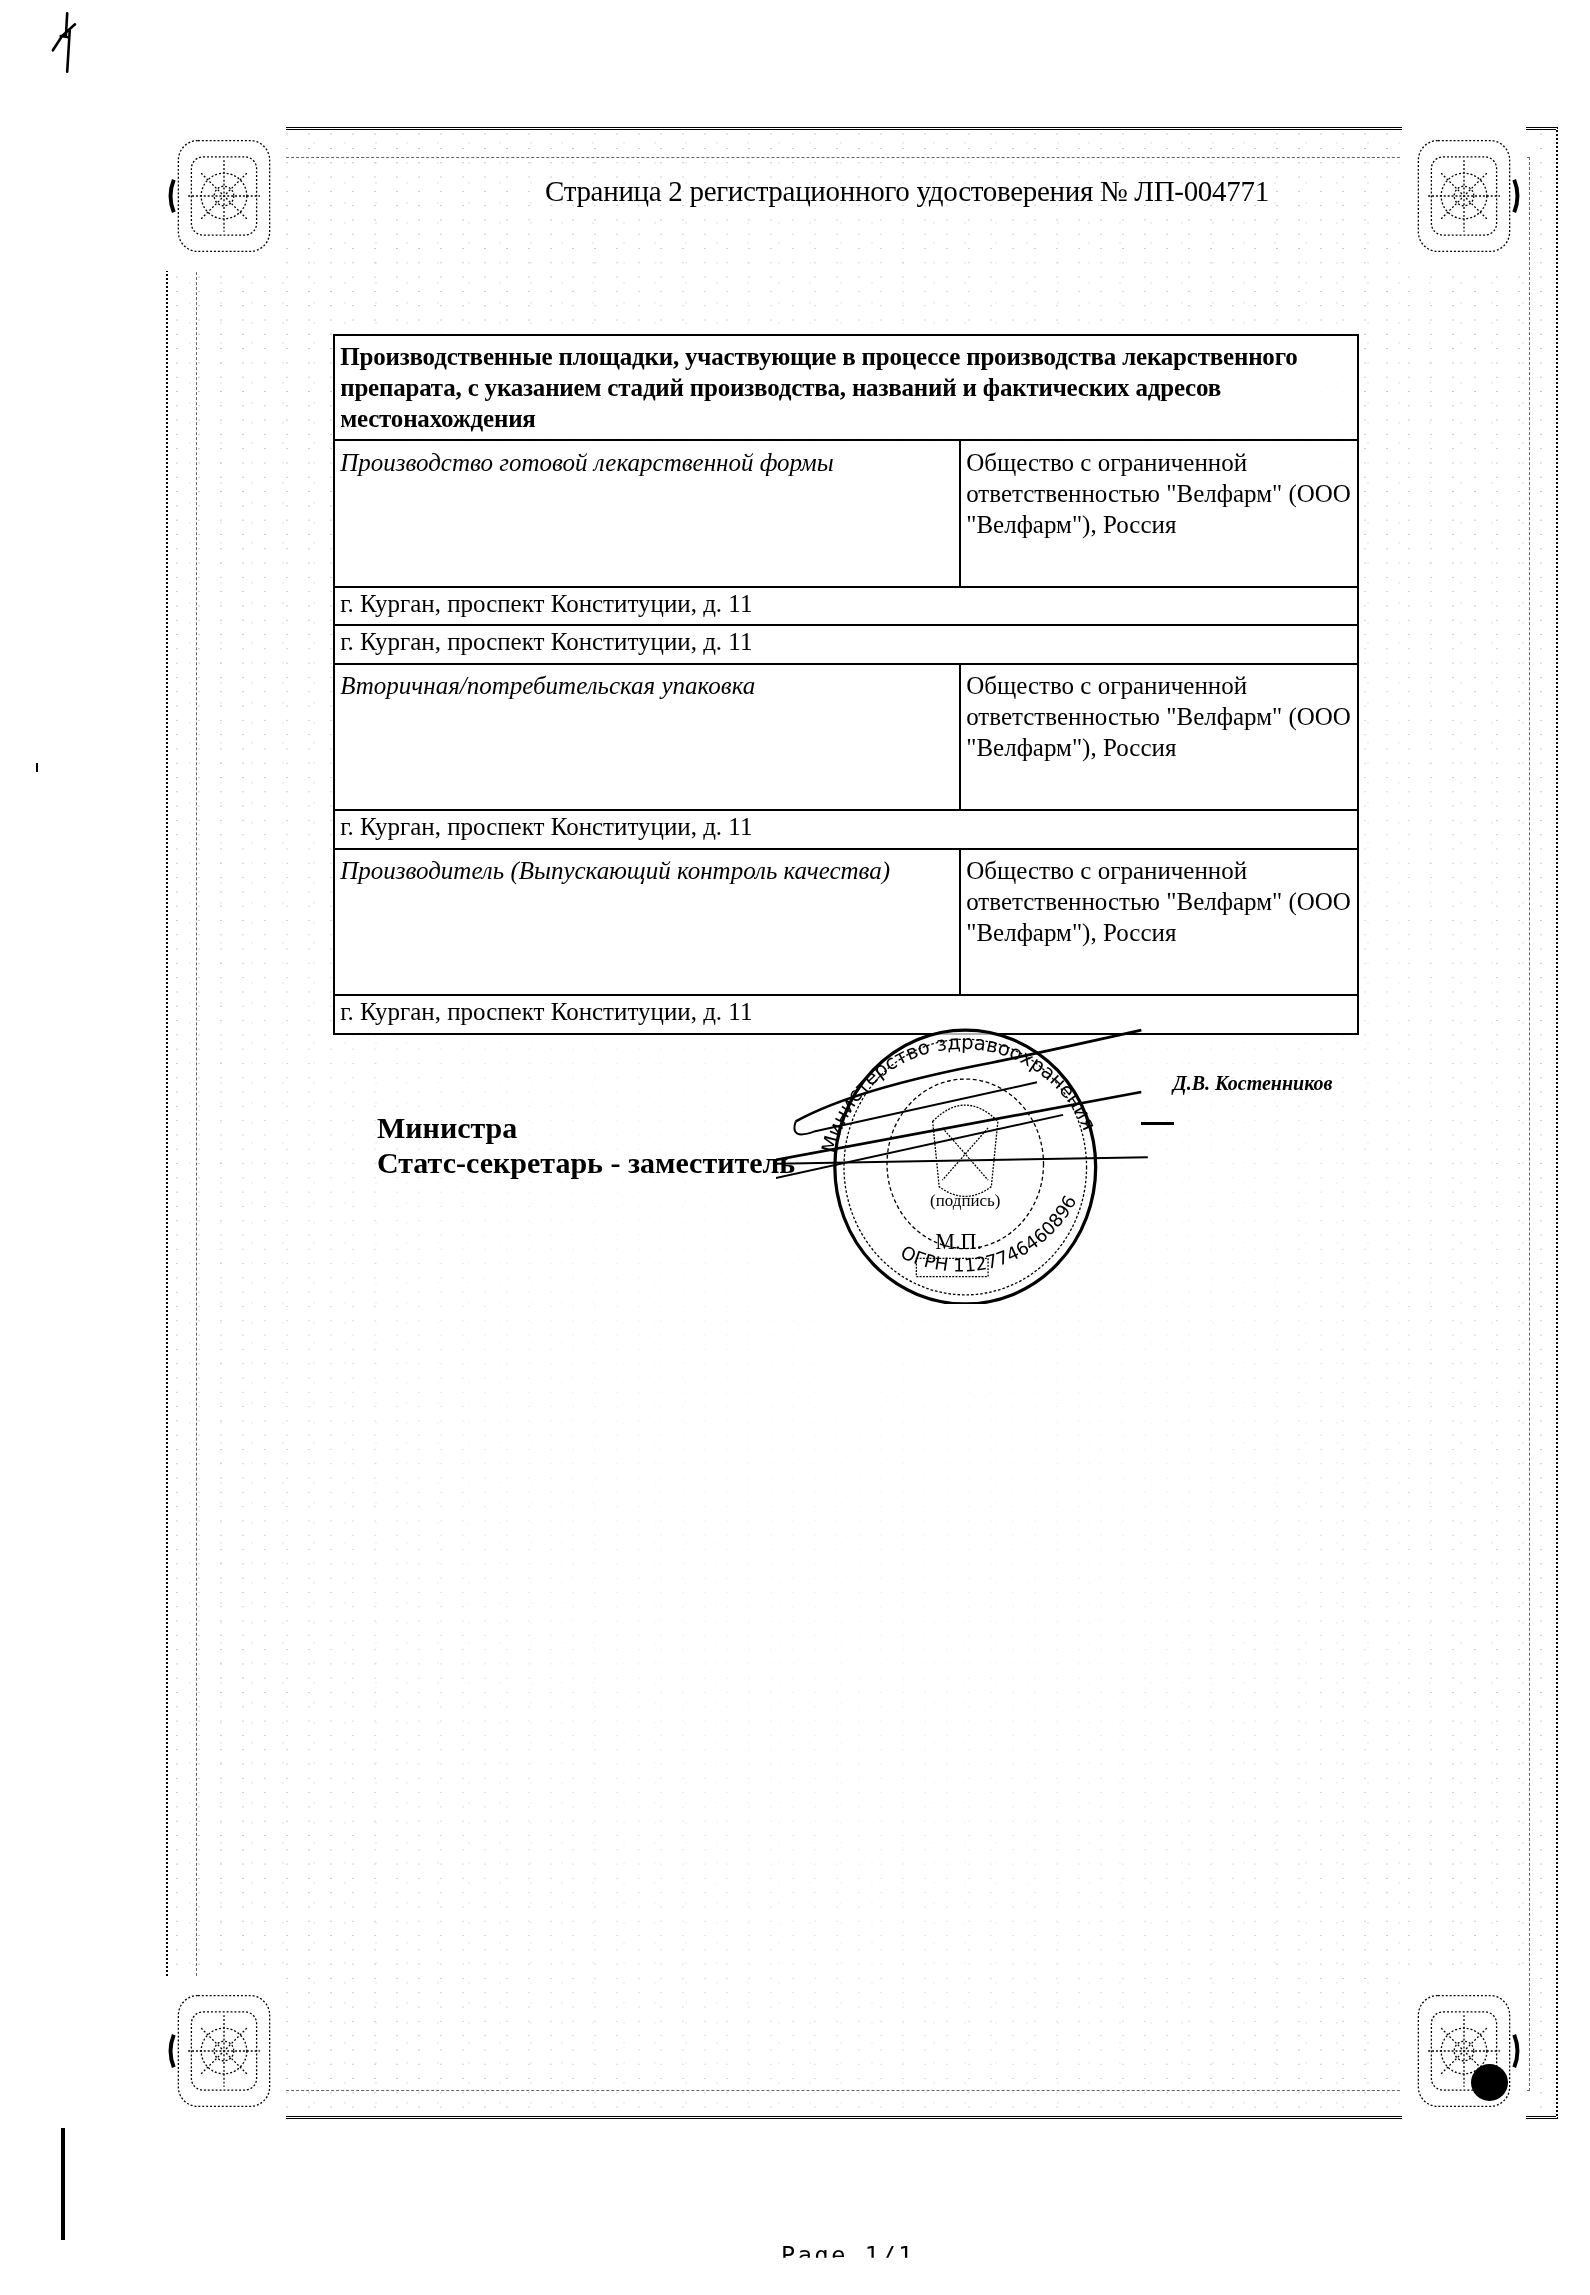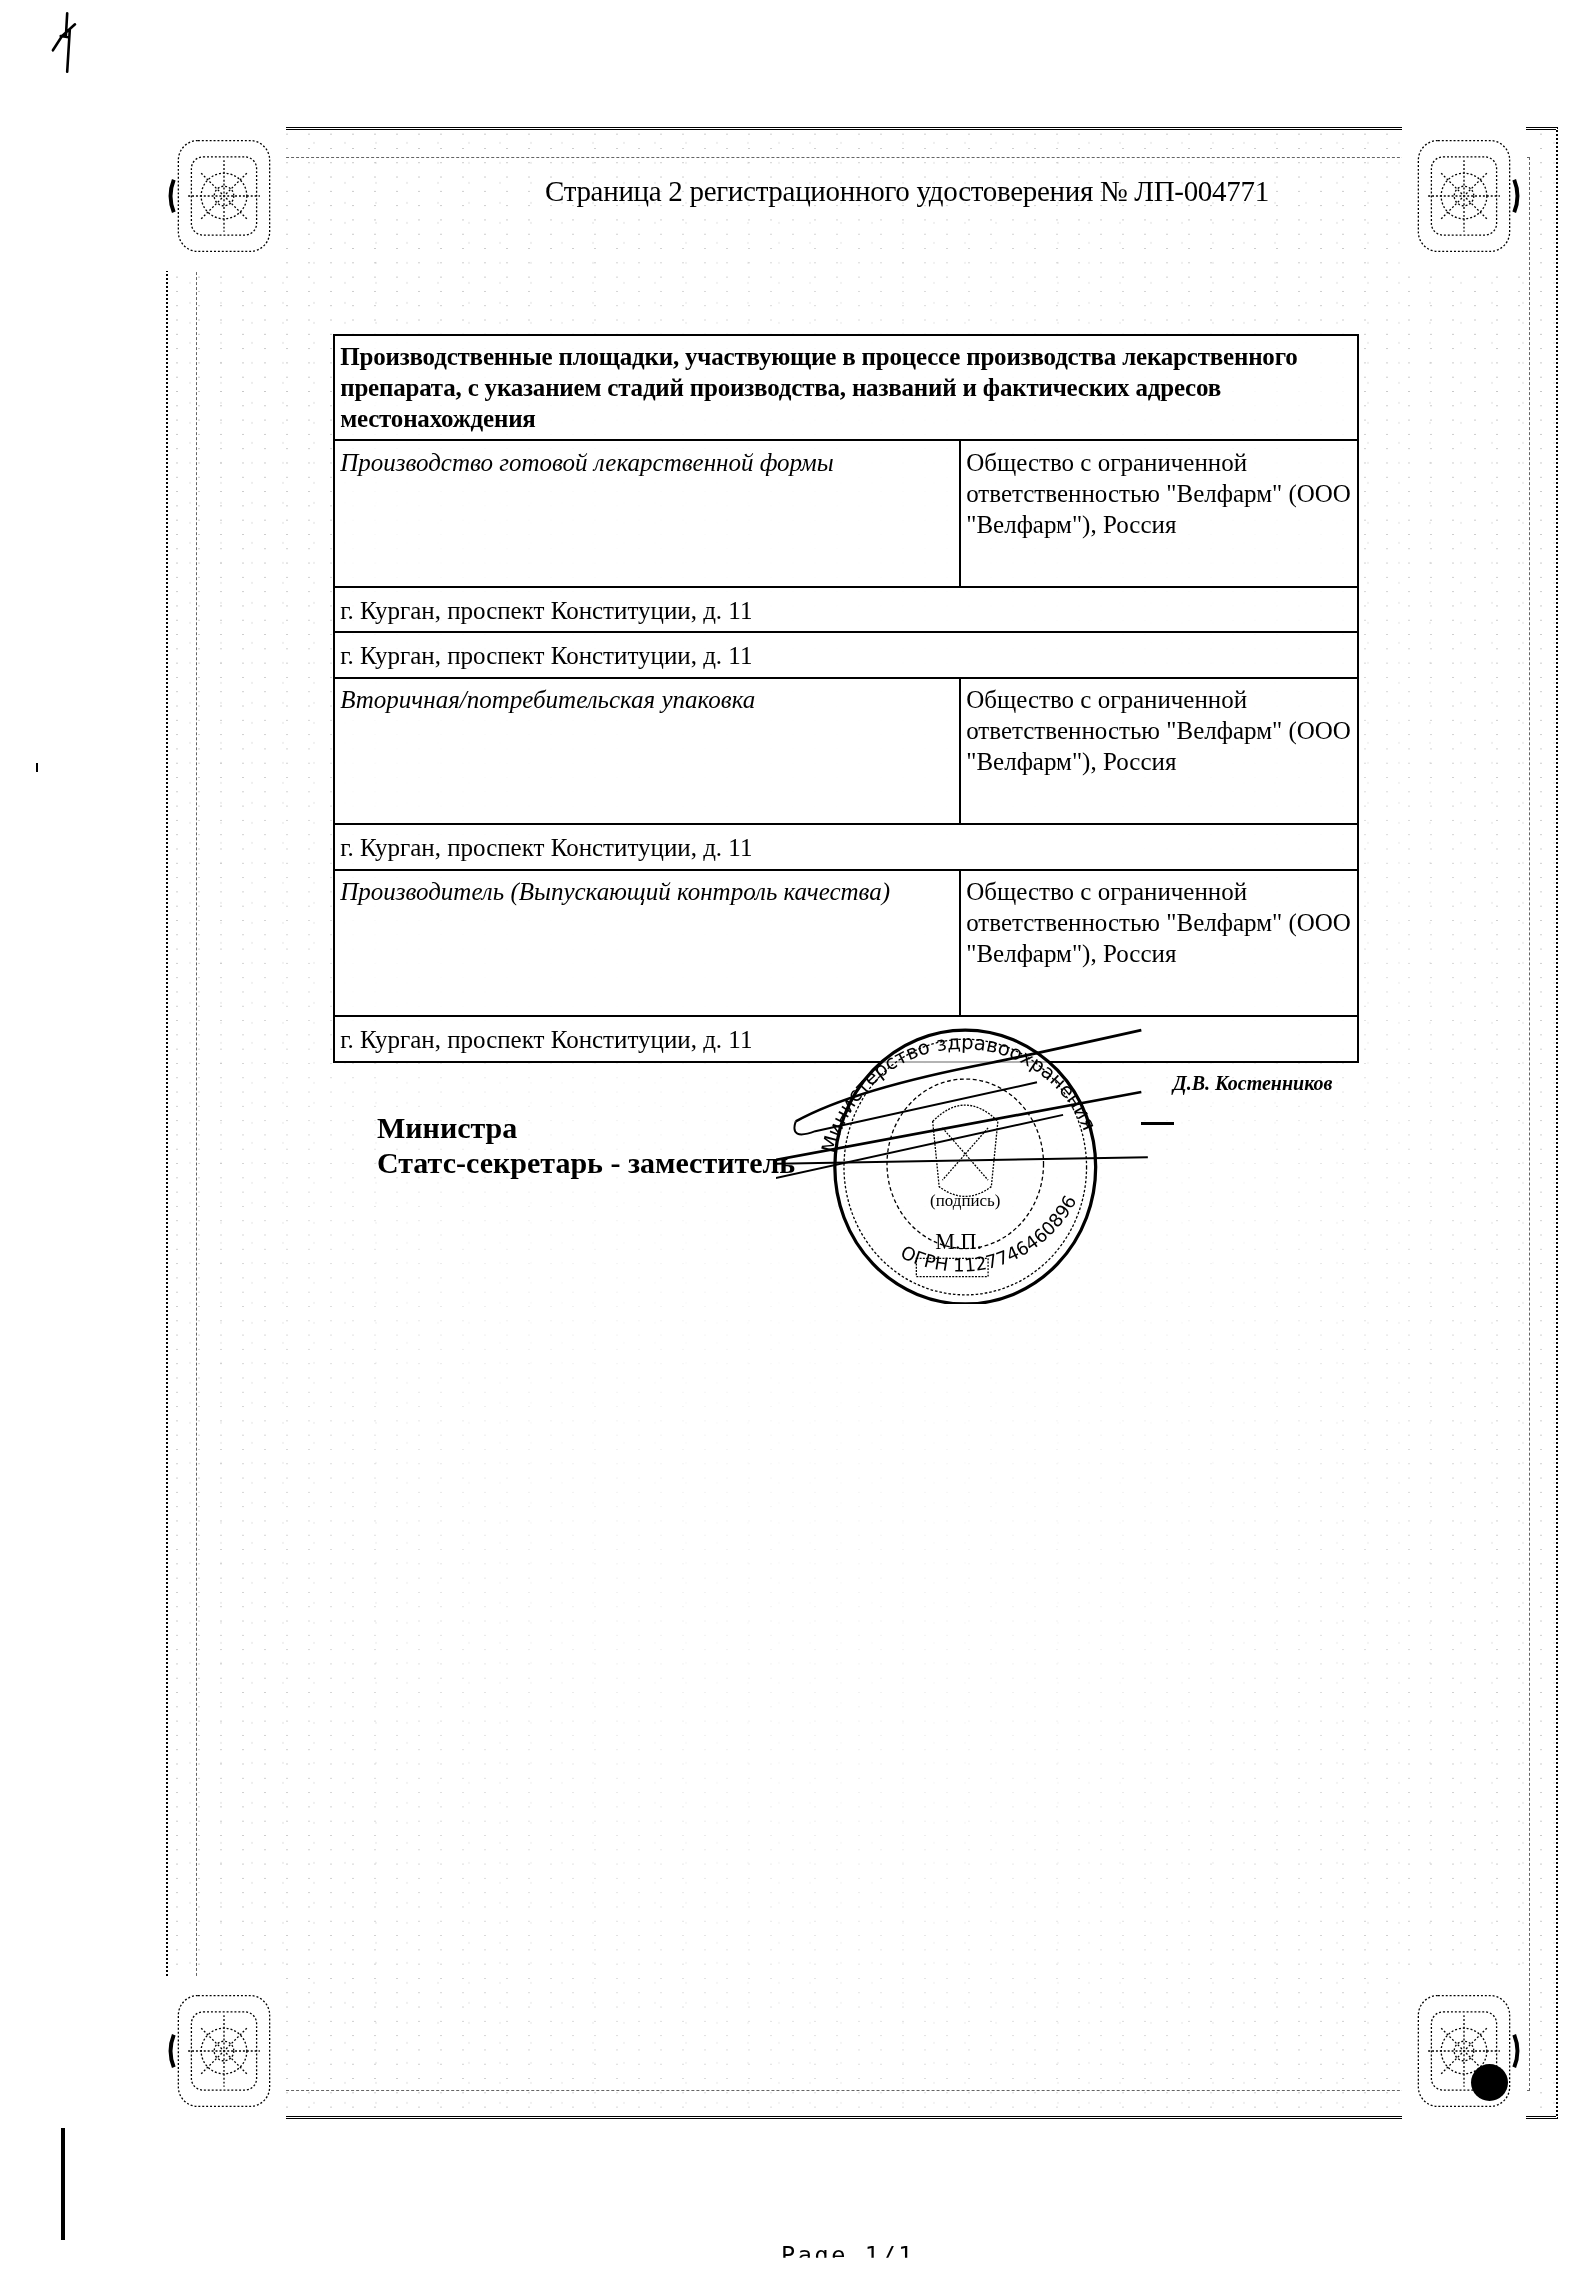--- a/index.html
+++ b/index.html
@@ -56,21 +56,21 @@
       position: absolute; left: 333px; top: 334px; width: 1026px;
       border-collapse: collapse; table-layout: fixed; background: rgba(255,255,255,0.88);
     }
     .reg-table td {
       border: 2.6px solid #000; vertical-align: top; padding: 5.2px 3.9px 5.2px 5.2px;
       font-size: 25px; line-height: 31px;
     }
     .reg-table td.vline { border-left-width: 1.3px; }
     .reg-table .hdr td { font-weight: bold; height: 91px; letter-spacing: -0.2px; }
     .reg-table .stage td { height: 134px; }
-    .reg-table .addr td { height: 34px; padding-top: 7px; padding-bottom: 2.6px; }
+    .reg-table .addr td { height: 34px; padding-top: 0; padding-bottom: 2.6px; }
     .stage-label { font-style: italic; }
     .col-left { width: 626px; }
 
     .sign-role {
       position: absolute; left: 377px; top: 1110px; font-size: 30px; font-weight: bold;
       line-height: 35px;
     }
     .sign-name {
       position: absolute; left: 1173px; top: 1072px; font-size: 20px; font-weight: bold;
       white-space: nowrap;

